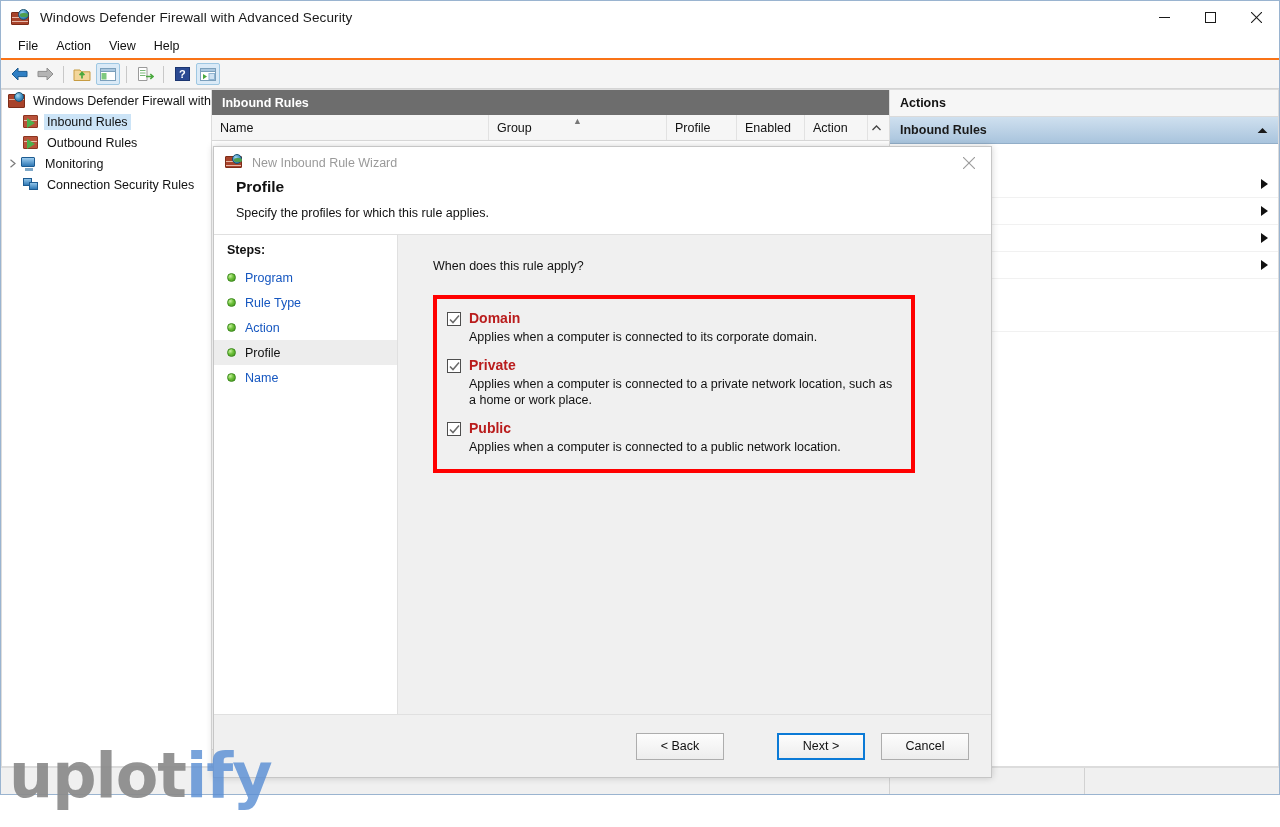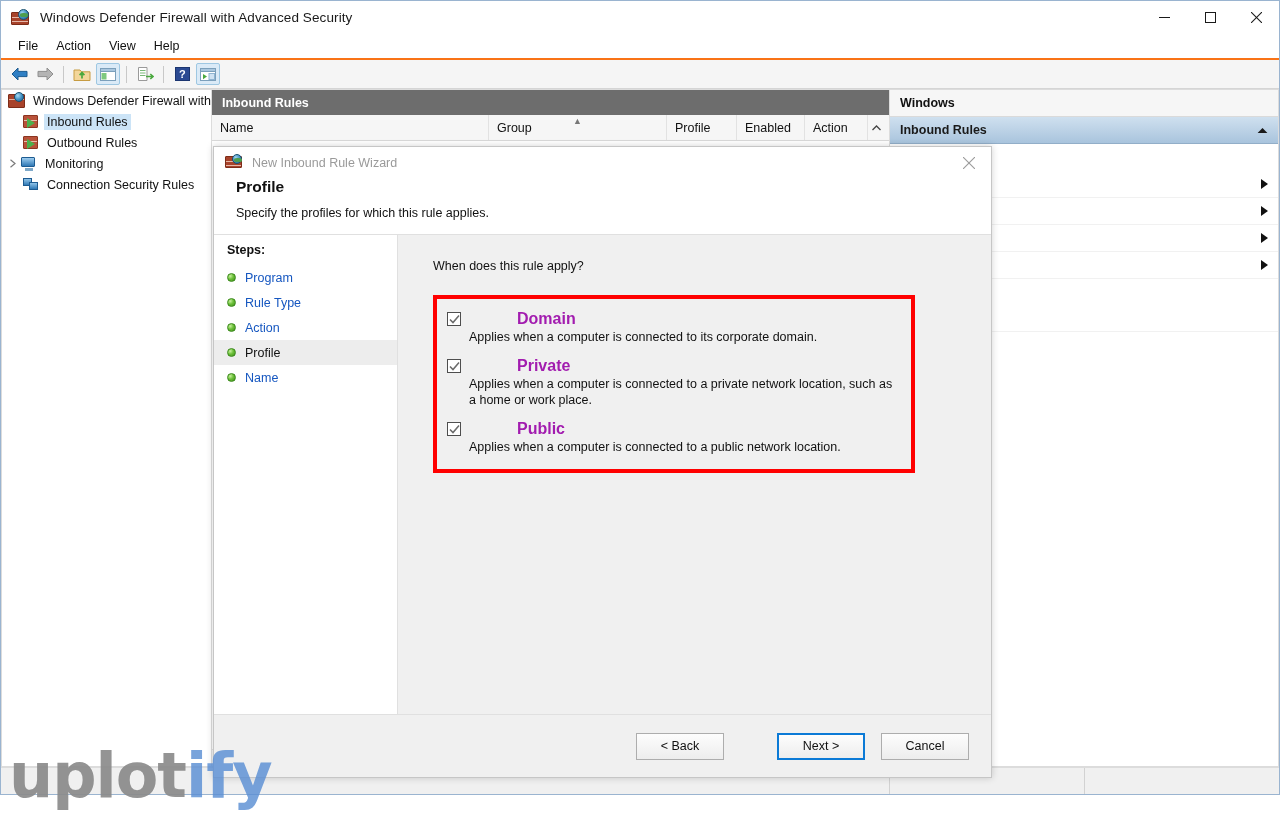--- a/index.html
+++ b/index.html
@@ -175,21 +175,21 @@
   .profile-box{
     border:4px solid #ff0000;box-sizing:border-box;padding:12px 14px 14px 10px;background:#f0f0f0;
     width:482px;
   }
   .cb-row{display:flex;align-items:flex-start;margin-bottom:2px;}
   .cbox{
     width:14px;height:14px;background:#fff;border:1px solid #4e4e4e;box-sizing:border-box;
     margin-right:8px;flex:0 0 auto;position:relative;margin-top:1px;
   }
   .cbox svg{position:absolute;left:1px;top:1px;}
-  .cb-label{font-size:16px;font-weight:bold;color:#a21caf;line-height:15px;margin-left:48px;}
+  .cb-label{font-size:14px;font-weight:bold;color:#b91c1c;line-height:15px;}
   .cb-desc{font-size:12.5px;color:#111;margin:3px 0 13px 22px;line-height:16px;max-width:452px;}
   .cb-desc.last{margin-bottom:0;}
   .wz-footer{
     flex:0 0 auto;height:62px;background:#f0f0f0;border-top:1px solid #e0e0e0;
     display:flex;align-items:center;justify-content:flex-end;padding-right:22px;gap:16px;text-align:center;
   }
   .btn{
     width:88px;height:27px;background:linear-gradient(#fdfdfd,#ededed);border:1px solid #adadad;
     box-sizing:border-box;font-size:12.5px;color:#111;display:flex;align-items:center;justify-content:center;
     font-family:"Liberation Sans", sans-serif;
@@ -395,21 +395,21 @@
           <div class="hs-arrow">
             <svg width="7" height="10" viewBox="0 0 7 10">
                 <path d="M1.5 0.8 L5.7 5 L1.5 9.2" fill="none" stroke="#555" stroke-width="1.2"></path>
               </svg>
           </div>
         </div>
       </div>
     </div>
 
     <div class="actions-pane">
-      <div class="actions-caption">Windows</div>
+      <div class="actions-caption">Actions</div>
       <div class="actions-group">
         <span>Inbound Rules</span>
         <span class="grow"></span>
         <span>
           <svg width="11" height="7" viewBox="0 0 11 7">
               <path d="M0.6 6 L5.5 1 L10.4 6 Z" fill="#1a1a1a"></path>
             </svg>
         </span>
       </div>
       <div class="act-item" style="height:27px;border-bottom:none;"></div>

